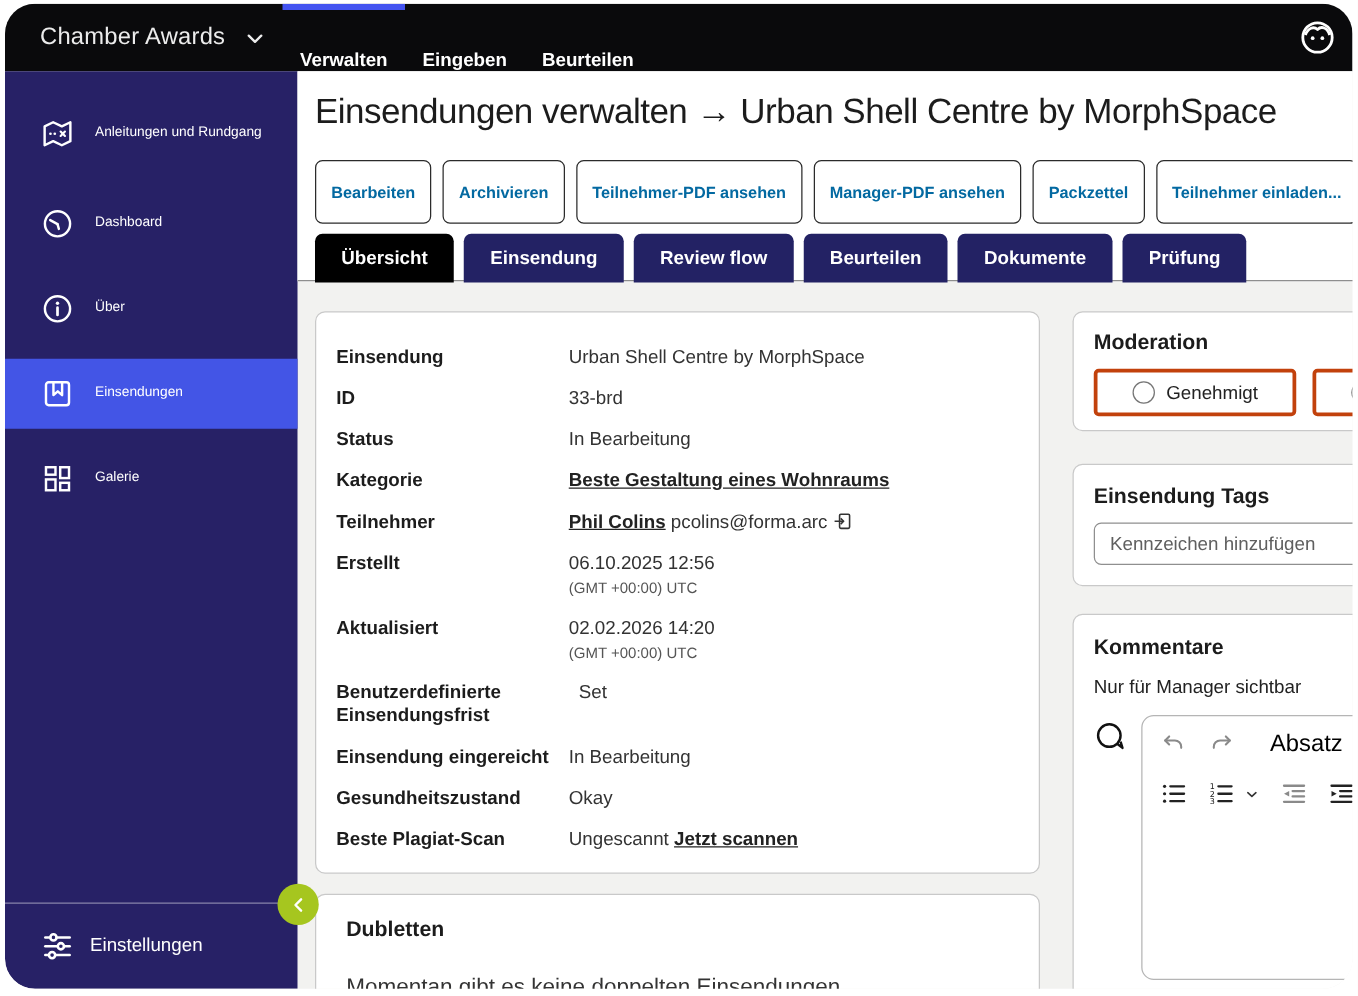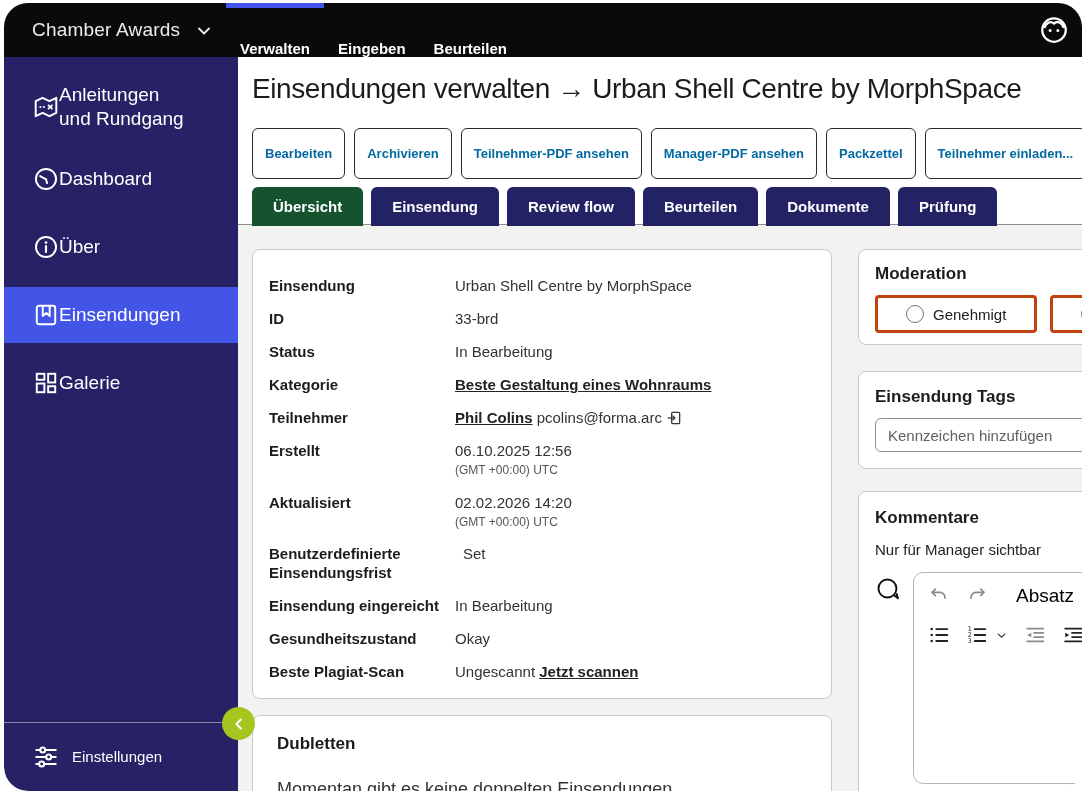--- a/index.html
+++ b/index.html
@@ -10,39 +10,39 @@
   .topbar{position:absolute;left:0;top:0;width:1078px;height:54px;background:#0a0a0c;display:flex;align-items:center;}
   .brand{display:flex;align-items:center;gap:14px;padding-left:28px;color:#ececec;font-size:19px;letter-spacing:.2px;cursor:pointer;}
   .brand svg{margin-top:2px;}
   .topnav{position:absolute;left:222px;top:0;height:54px;display:flex;}
   .nav-tab{position:relative;height:54px;display:flex;align-items:flex-end;padding:0 14px;color:#fff;font-size:15px;font-weight:600;cursor:pointer;}
   .nav-tab.active::before{content:"";position:absolute;left:0;right:0;top:0;height:5px;background:#4353f0;}
   .top-avatar{position:absolute;right:13px;top:12px;width:30px;height:30px;color:#fff;cursor:pointer;}
 
   
   .sidebar{position:absolute;left:0;top:54px;width:234px;height:734px;background:#272166;border-bottom-left-radius:24px;padding-top:18px;box-sizing:border-box;}
-  .side-item{display:flex;align-items:center;height:56px;padding-left:29px;color:#fff;font-size:19px;cursor:pointer;margin-bottom:12px;}
+  .side-item{display:flex;align-items:center;gap:17px;height:56px;padding-left:29px;color:#fff;font-size:11px;cursor:pointer;margin-bottom:12px;}
   .side-item.tall{height:64px;}
   .side-item.active{background:#4355e6;}
   .side-item svg{flex:0 0 26px;width:26px;height:26px;}
   .side-label{line-height:1.25;max-width:135px;}
   .side-footer{position:absolute;left:0;right:0;bottom:0;height:68px;border-top:1px solid rgba(255,255,255,.45);display:flex;align-items:center;gap:13px;padding-left:29px;color:#fff;font-size:15px;cursor:pointer;}
   .side-footer svg{flex:0 0 26px;width:26px;height:26px;}
   .collapse-btn{position:absolute;left:218px;top:704px;width:33px;height:33px;border-radius:50%;background:#a6c61f;display:flex;align-items:center;justify-content:center;z-index:6;cursor:pointer;border:none;}
   .collapse-btn svg{width:18px;height:18px;}
 
   
   .main{position:absolute;left:234px;top:54px;width:844px;height:734px;}
   .main-head{position:absolute;left:0;top:0;right:-10px;height:168px;background:#fff;border-bottom:1.5px solid #8e8e8e;box-sizing:border-box;}
   .page-title{position:absolute;left:14px;top:16px;font-size:28px;font-weight:400;color:#1c1c1c;letter-spacing:-.4px;white-space:nowrap;}
   .actions{position:absolute;left:14px;top:71px;display:flex;gap:9px;width:max-content;}
   .act-btn{background:#fff;border:1.5px solid #2b2b2b;border-radius:6px;padding:17px 12px;font-family:"Liberation Sans",sans-serif;font-size:13px;font-weight:600;color:#0369a1;white-space:nowrap;cursor:pointer;}
   .ctabs{position:absolute;left:14px;bottom:-1.5px;display:flex;gap:8px;align-items:flex-end;width:max-content;}
   .ctab{padding:11px 21px;border-radius:6px 6px 0 0;background:#232264;color:#fff;font-size:15px;font-weight:600;white-space:nowrap;cursor:pointer;}
-  .ctab.active{background:#14532d;}
+  .ctab.active{background:#000000;}
 
   
   .card{position:absolute;background:#fff;border:1px solid #c9c9c9;border-radius:8px;box-sizing:border-box;}
   .card-title{font-size:17px;font-weight:700;color:#1c1c1c;}
 
   .overview-card{left:14px;top:192px;width:580px;height:450px;padding:26px 14px 0 16px;}
   .frow{display:flex;margin-bottom:14px;}
   .flabel{flex:0 0 186px;font-size:15px;font-weight:700;color:#1c1c1c;line-height:1.27;padding-right:10px;box-sizing:border-box;}
   .fvalue{flex:1;font-size:15px;color:#333;line-height:1.27;}
   .fvalue.indent{padding-left:8px;}

